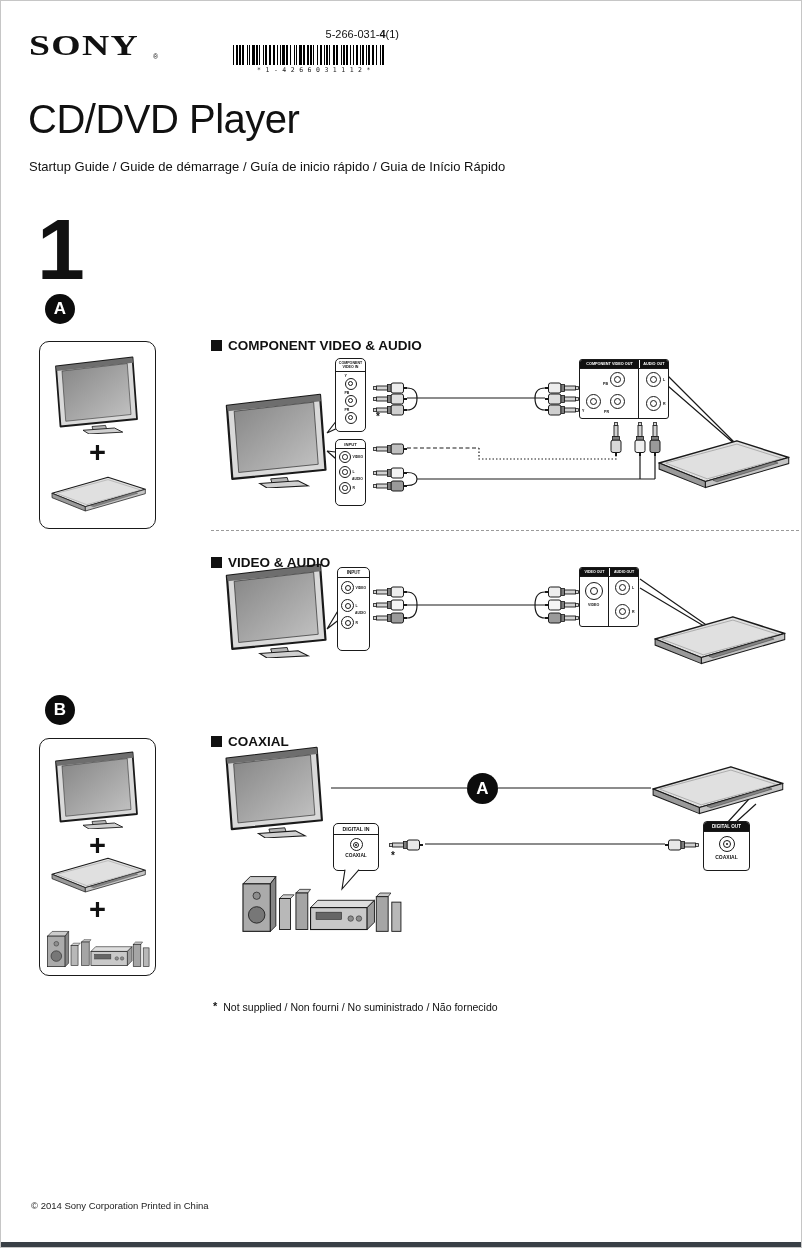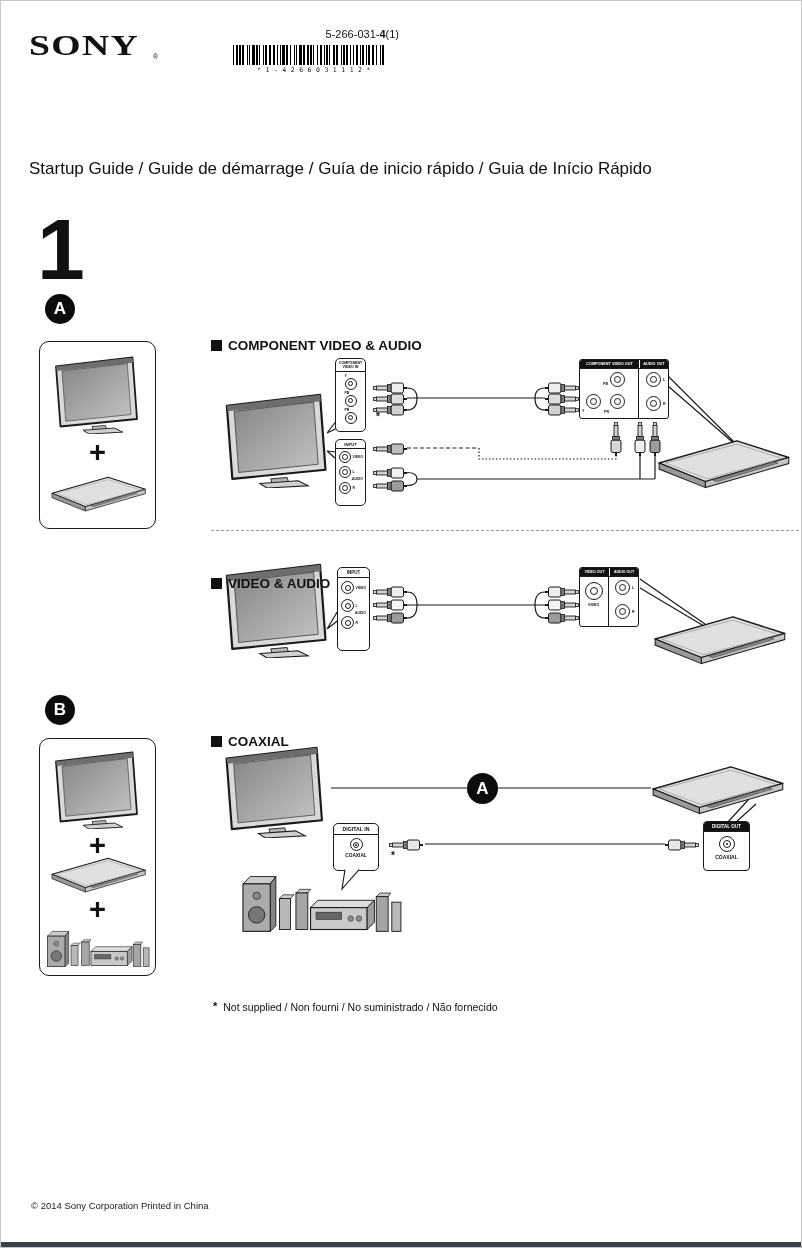--- a/index.html
+++ b/index.html
@@ -15,21 +15,21 @@
   .regmark{position:absolute;left:152px;top:52px;font-size:7px}
   .partnum{position:absolute;left:232px;top:27px;width:166px;text-align:right;font-size:11px;white-space:nowrap}
   .barcode{position:absolute;left:232px;top:44px;width:166px;z-index:2}
   .bars{display:flex;height:20px;overflow:hidden}
   .bars i{flex:0 0 auto;height:100%}
   .bars i.b{background:#000}
   .bnums{font-family:"DejaVu Sans Mono","Liberation Mono",monospace;font-size:6.5px;
          letter-spacing:4.5px;text-align:center;margin-top:1px;white-space:nowrap;color:#222}
 
   .title{position:absolute;left:27px;top:96px;font-size:40px;font-weight:400;letter-spacing:-0.5px}
-  .subtitle{position:absolute;left:28px;top:158px;font-size:17px}
+  .subtitle{position:absolute;left:28px;top:158px;font-size:13px}
 
   .stepnum{position:absolute;left:36px;top:212px;font-size:86px;font-weight:700;line-height:0.85}
   .badge{position:absolute;width:30px;height:30px;border-radius:50%;background:#0c0c0c;color:#fff;
          font-weight:700;font-size:17px;display:flex;align-items:center;justify-content:center;z-index:3}
 
   .kitbox{position:absolute;border:1.7px solid #1a1a1a;border-radius:10px;background:#fff;z-index:2}
   .plus{position:absolute;left:0;right:0;text-align:center;font-size:29px;font-weight:700;line-height:1}
 
   .shead{position:absolute;display:flex;align-items:center;gap:6px;font-weight:700;font-size:13.5px;z-index:3}
   .sq{width:11px;height:11px;background:#111;flex:0 0 auto}
@@ -244,20 +244,21 @@
         <i class="b" style="width:1.15px"></i>
         <i class="s" style="width:2.3px"></i>
         <i class="b" style="width:1.15px"></i>
         <i class="s" style="width:1.15px"></i>
         <i class="b" style="width:2.3px"></i>
         <i class="s" style="width:1.15px"></i>
       </div>
     <div class="bnums">*1-4266031112*</div>
   </div>
 
+  <div class="title">CD/DVD Player</div>
   <div class="subtitle">Startup Guide / Guide de démarrage / Guía de inicio rápido / Guia de Início Rápido</div>
 
   <div class="stepnum">1</div>
   <div class="badge" style="left:44px;top:293px">A</div>
 
   <div class="kitbox" style="left:38px;top:340px;width:117px;height:188px">
     <svg class="art" style="left:13px;top:14px;width:90px;height:78px" viewBox="0 0 120 104">
         <use href="#sym-tv"></use>
       </svg>
     <div class="plus" style="top:96px">+</div>
@@ -399,21 +400,21 @@
   <svg class="plug" style="left:637px;top:432px;width:34px;height:12px;color:#9a9a9a;transform:rotate(-90deg)" viewBox="0 0 34 12">
       <use href="#sym-plug"></use>
     </svg>
 
   <svg class="art" style="left:652px;top:438px;width:140px;height:50px" viewBox="0 0 150 54">
       <use href="#sym-player"></use>
     </svg>
 
   <div class="divider"></div>
 
-  <div class="shead" style="left:210px;top:575px">
+  <div class="shead" style="left:210px;top:554px">
     <span class="sq"></span>
     <span>VIDEO &amp; AUDIO</span>
   </div>
 
   <svg class="art" style="left:222px;top:562px;width:110px;height:95px" viewBox="0 0 120 104">
       <use href="#sym-tv"></use>
     </svg>
 
   <div class="panel" style="left:336px;top:566px;width:33px;height:84px;border-radius:5px">
     <div class="phead" style="font-size:4.5px;padding:2px 0">INPUT</div>

